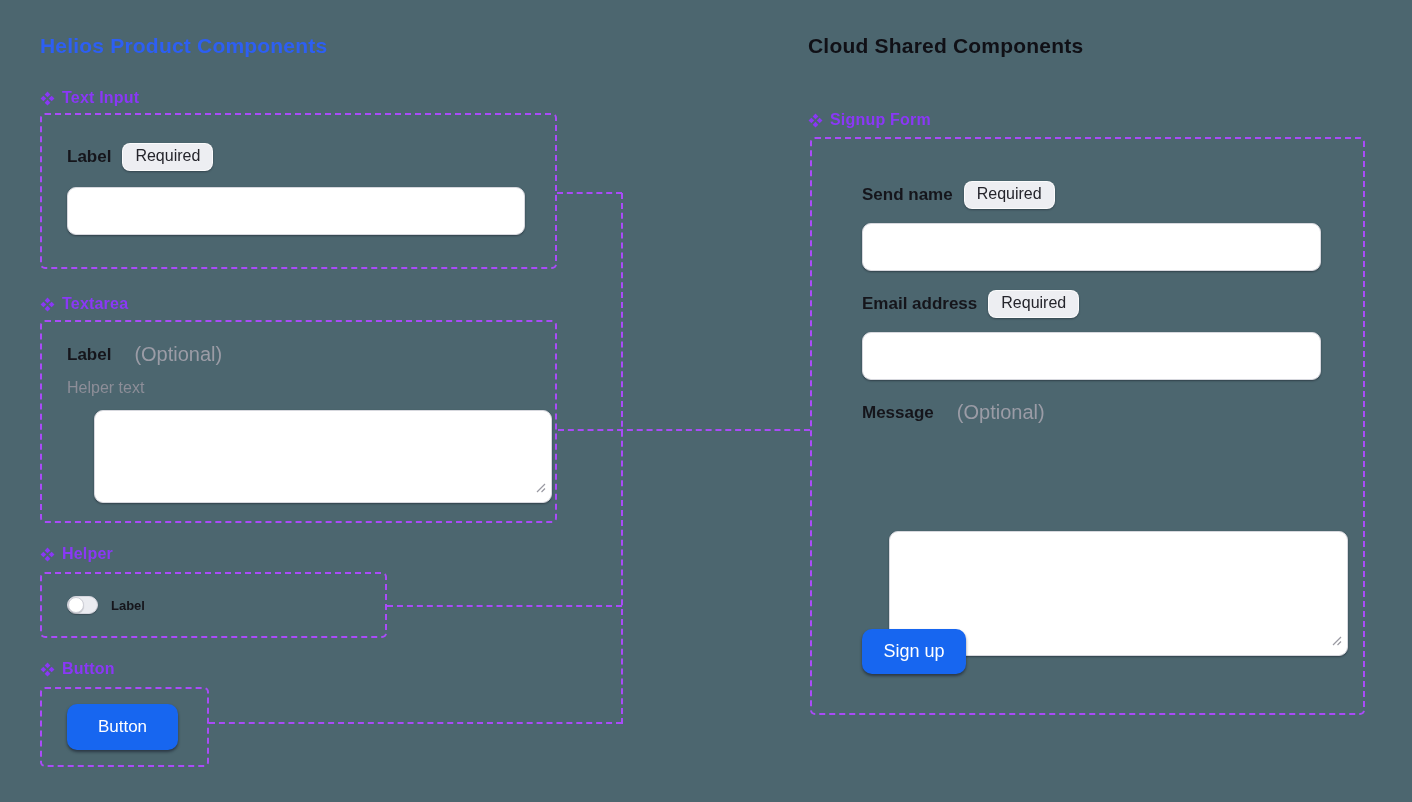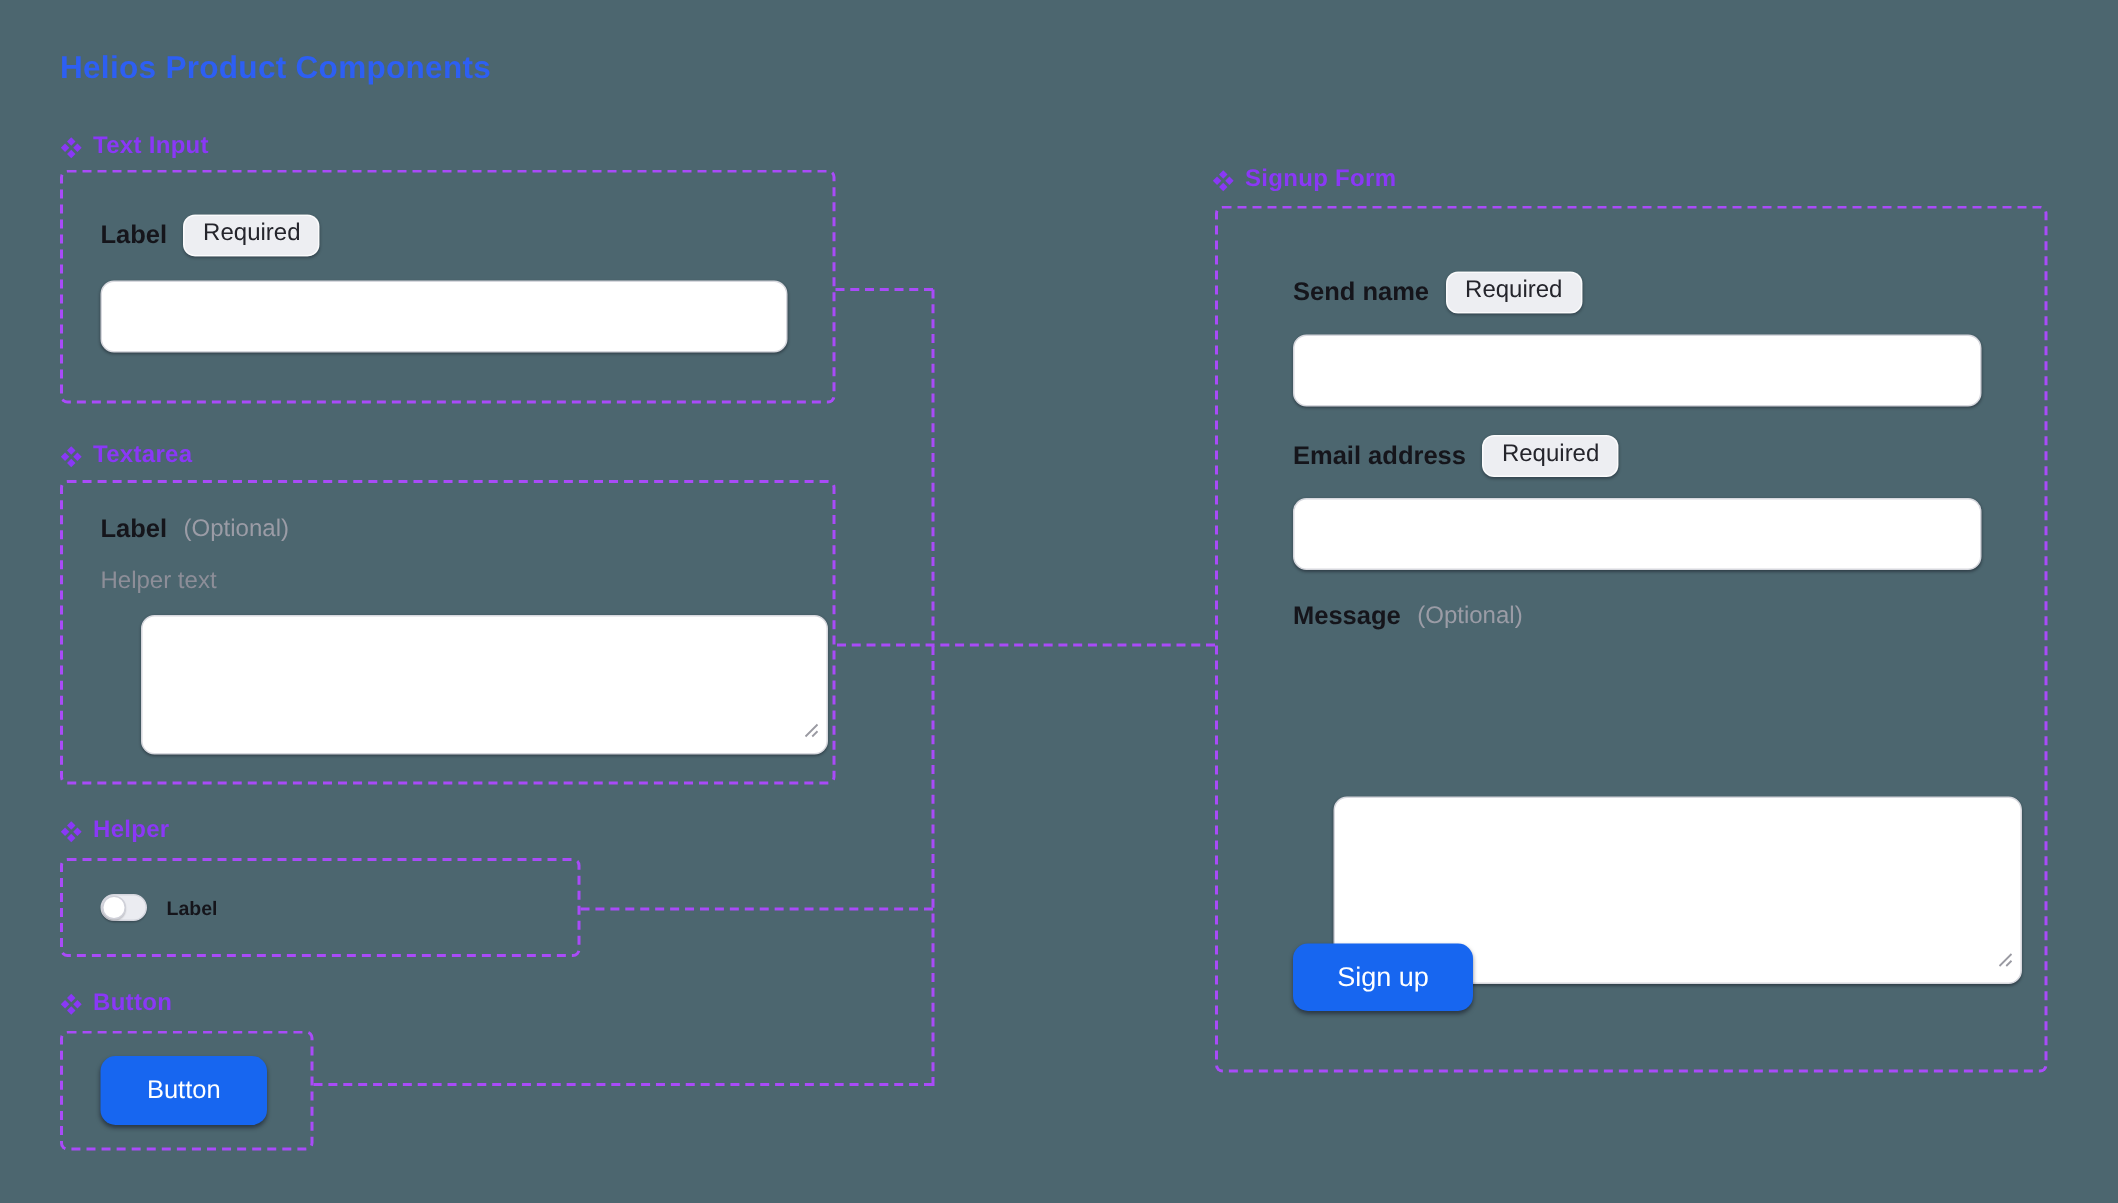--- a/index.html
+++ b/index.html
@@ -39,21 +39,21 @@
     background:transparent;
   }
 
   
   .connector-h{border-top:2px dashed #A94BF8;height:0;}
   .connector-v{border-left:2px dashed #A94BF8;width:0;}
 
   
   .field-label-row{display:flex;align-items:center;gap:11px;}
   .field-label{font-size:17px;font-weight:700;color:#15151B;}
-  .optional-hint{font-size:16px;font-weight:400;color:#9B9CA6;}
+  .optional-hint{font-size:20px;font-weight:400;color:#9B9CA6;margin-left:12px;}
   .helper-text{font-size:16px;color:#8D8E98;}
 
   .badge{
     background:#EDEEF2;
     color:#25252C;
     font-size:16px;
     padding:3px 12px 5px;
     border-radius:8px;
     border:1px solid rgba(255,255,255,.75);
     box-shadow:0 1px 2px rgba(10,10,20,.35);
@@ -211,20 +211,21 @@
           <path d="M3.6 5 6.6 8 3.6 11 0.6 8Z"></path>
           <path d="M12.4 5 15.4 8 12.4 11 9.4 8Z"></path>
           <path d="M8 9.4 11 12.4 8 15.4 5 12.4Z"></path>
         </svg>
     </span>
     <span>Button</span>
   </div>
   <div class="abs frame" style="left:40px;top:687px;width:169px;height:80px;"></div>
   <button class="abs btn btn-primary" style="left:67px;top:704px;width:111px;height:46px;">Button</button>
 
+  <div class="abs section-title title-dark" style="left:808px;top:34px;">Cloud Shared Components</div>
 
   <div class="abs comp-label" style="left:808px;top:111px;">
     <span>
       <svg width="15" height="15" viewBox="0 0 16 16" fill="#8A38F6">
           <path d="M8 0.6 11 3.6 8 6.6 5 3.6Z"></path>
           <path d="M3.6 5 6.6 8 3.6 11 0.6 8Z"></path>
           <path d="M12.4 5 15.4 8 12.4 11 9.4 8Z"></path>
           <path d="M8 9.4 11 12.4 8 15.4 5 12.4Z"></path>
         </svg>
     </span>
@@ -250,15 +251,15 @@
   </div>
   <div class="abs textarea-box" style="left:862px;top:438px;width:459px;height:125px;">
     <span class="resize-grip">
       <svg width="11" height="11" viewBox="0 0 11 11">
           <path d="M2 10 L10 2 M6.5 10 L10 6.5" stroke="#9A9AA2" stroke-width="1.2" fill="none"></path>
         </svg>
     </span>
   </div>
 
 
-  <button class="abs btn btn-primary" style="left:862px;top:629px;width:120px;height:45px;font-size:18px;">Sign up</button>
+  <button class="abs btn btn-primary" style="left:862px;top:629px;width:104px;height:45px;font-size:18px;">Sign up</button>
 
 </div>
 
 </body></html>

